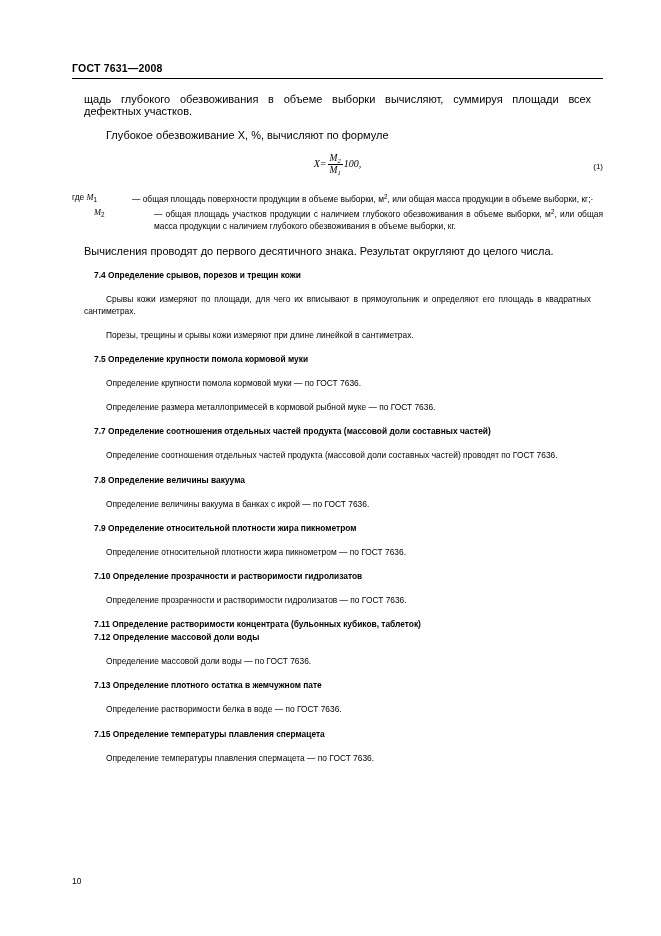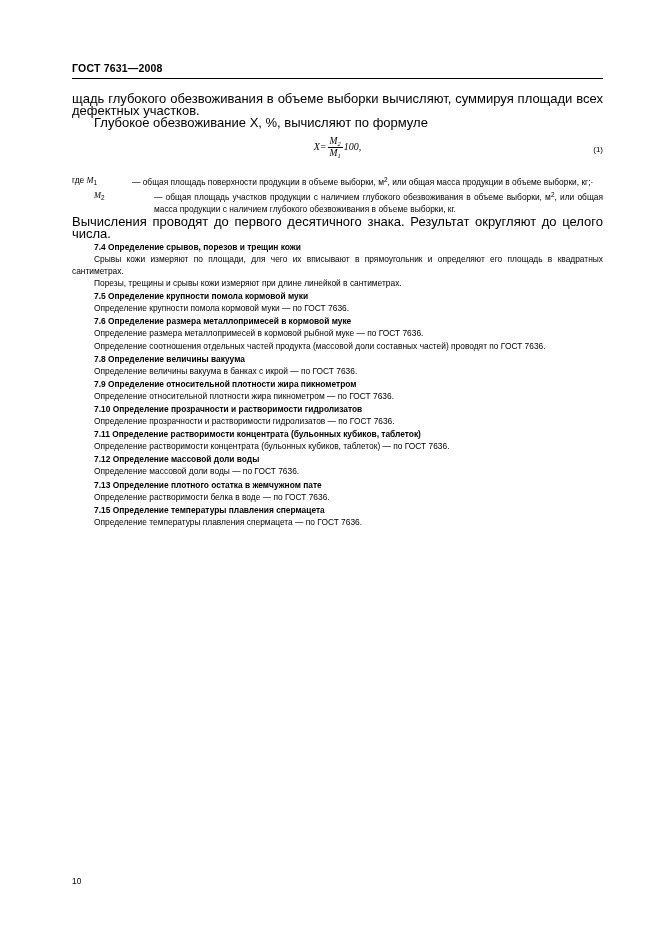--- a/index.html
+++ b/index.html
@@ -30,24 +30,24 @@
     letter-spacing: 0.2px;
     margin-bottom: 4px;
   }
   .rule {
     border: none;
     border-top: 1px solid #000;
     margin: 2px 0 14px 0;
     width: 100%;
   }
   .body-text {
-    font-size: 13px;
-    line-height: 12.1px;
-    text-align: justify;
-    margin: 0;
+    font-size: 11px;
+    line-height: 12.1px;
+    text-align: justify;
+    margin: 12px;
   }
   .indent {
     text-indent: 22px;
   }
   .formula-block {
     position: relative;
     text-align: center;
     margin: 7px 0 8px 0;
     height: 30px;
   }
@@ -115,21 +115,21 @@
     margin: 1px 0 0 0;
     text-align: justify;
   }
   .sec-head.wide {
     text-align: justify;
   }
   .para {
     font-size: 8.4px;
     line-height: 12.1px;
     text-indent: 22px;
-    margin: 0;
+    margin: 12px;
     text-align: justify;
   }
   .page-num {
     position: absolute;
     left: 72px;
     bottom: 50px;
     font-size: 8.4px;
   }
 </style>
 </head>
@@ -171,36 +171,35 @@
 
   <p class="body-text">Вычисления проводят до первого десятичного знака. Результат округляют до целого числа.</p>
 
   <div class="sec-head">7.4  Определение срывов, порезов и трещин кожи</div>
   <p class="para">Срывы кожи измеряют по площади, для чего их вписывают в прямоугольник и определяют его площадь в квадратных сантиметрах.</p>
   <p class="para">Порезы, трещины и срывы кожи измеряют при длине линейкой в сантиметрах.</p>
 
   <div class="sec-head">7.5  Определение крупности помола кормовой муки</div>
   <p class="para">Определение крупности помола кормовой муки — по ГОСТ 7636.</p>
 
-  <div class="sec-head">7.6  Определение размера металлопримесей в кормовой муке</div>
   <p class="para">Определение размера металлопримесей в кормовой рыбной муке — по ГОСТ 7636.</p>
 
+  <div class="sec-head wide">7.7  Определение  соотношения  отдельных  частей  продукта  (массовой  доли  составных частей)</div>
   <p class="para">Определение соотношения отдельных частей продукта (массовой доли составных частей) проводят по ГОСТ 7636.</p>
 
   <div class="sec-head">7.8  Определение величины вакуума</div>
   <p class="para">Определение величины вакуума в банках с икрой — по ГОСТ 7636.</p>
 
   <div class="sec-head">7.9  Определение относительной плотности жира пикнометром</div>
   <p class="para">Определение относительной плотности жира пикнометром — по ГОСТ 7636.</p>
 
   <div class="sec-head">7.10  Определение прозрачности и растворимости гидролизатов</div>
   <p class="para">Определение прозрачности и растворимости гидролизатов — по ГОСТ 7636.</p>
 
   <div class="sec-head">7.11  Определение растворимости концентрата (бульонных кубиков, таблеток)</div>
-  <p class="para">Определение растворимости концентрата (бульонных кубиков, таблеток) — по ГОСТ 7636.</p>
 
   <div class="sec-head">7.12  Определение массовой доли воды</div>
   <p class="para">Определение массовой доли воды — по ГОСТ 7636.</p>
 
   <div class="sec-head">7.13  Определение плотного остатка в жемчужном пате</div>
 
   <p class="para">Определение растворимости белка в воде — по ГОСТ 7636.</p>
 
   <div class="sec-head">7.15  Определение температуры плавления спермацета</div>
   <p class="para">Определение температуры плавления спермацета — по ГОСТ 7636.</p>

